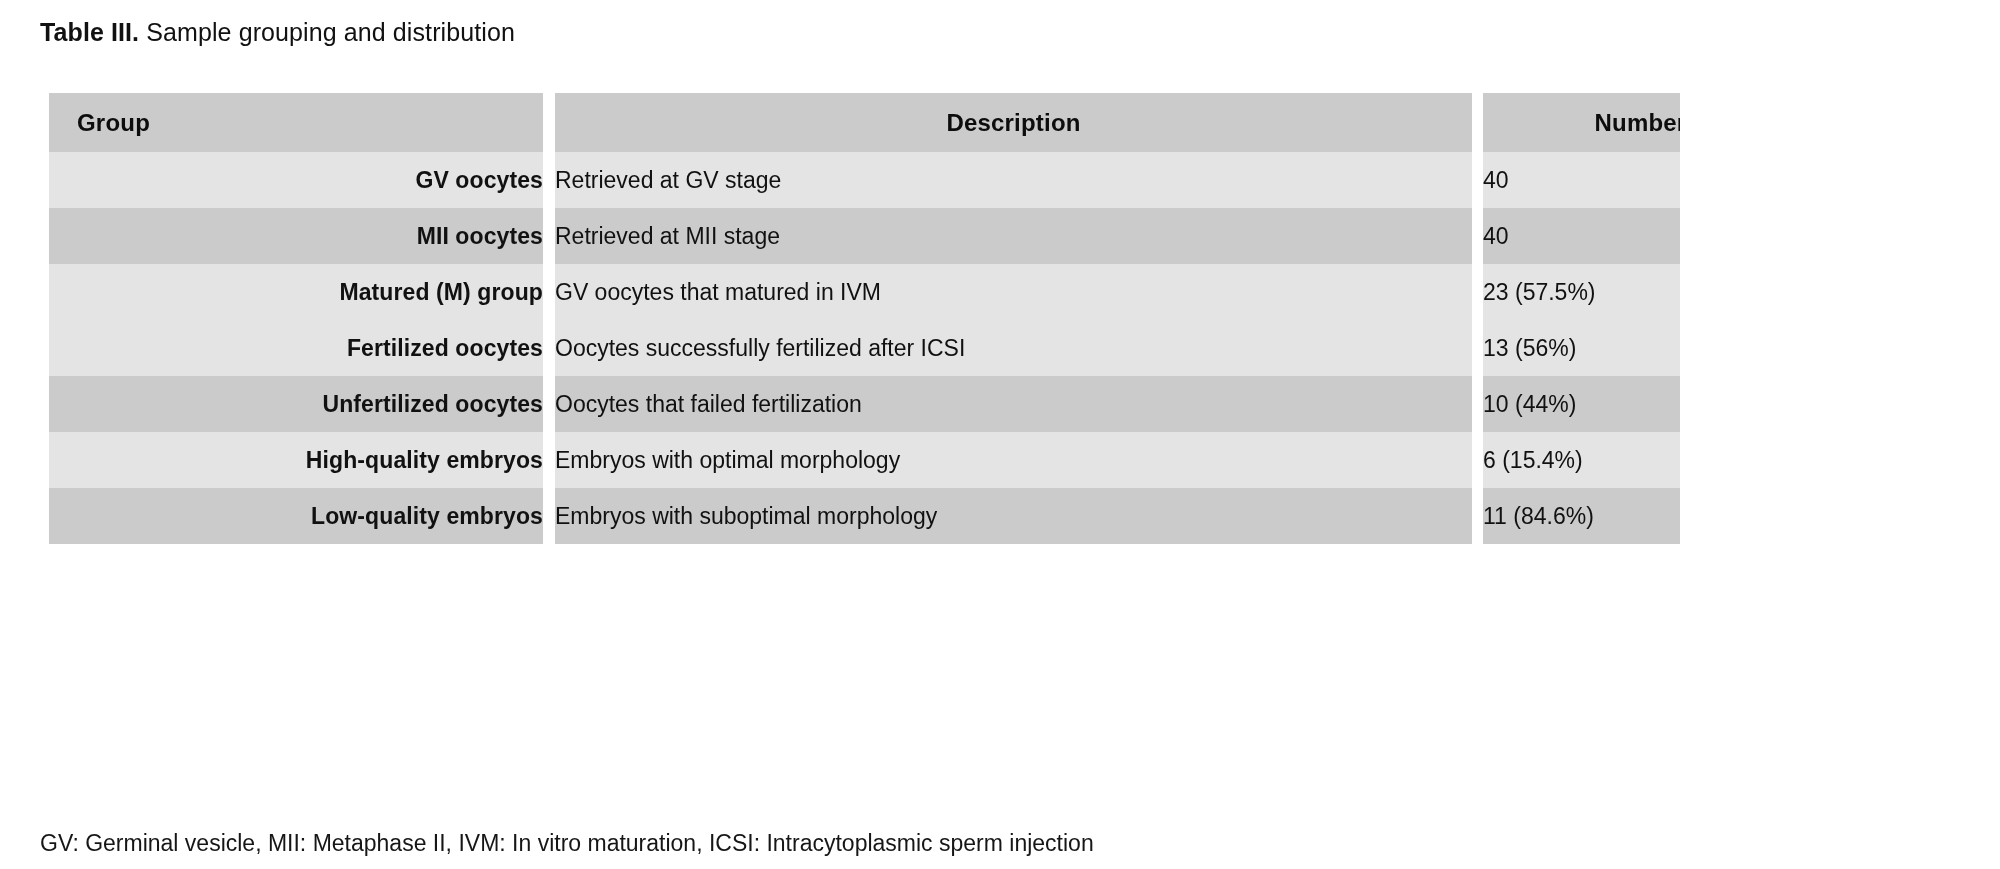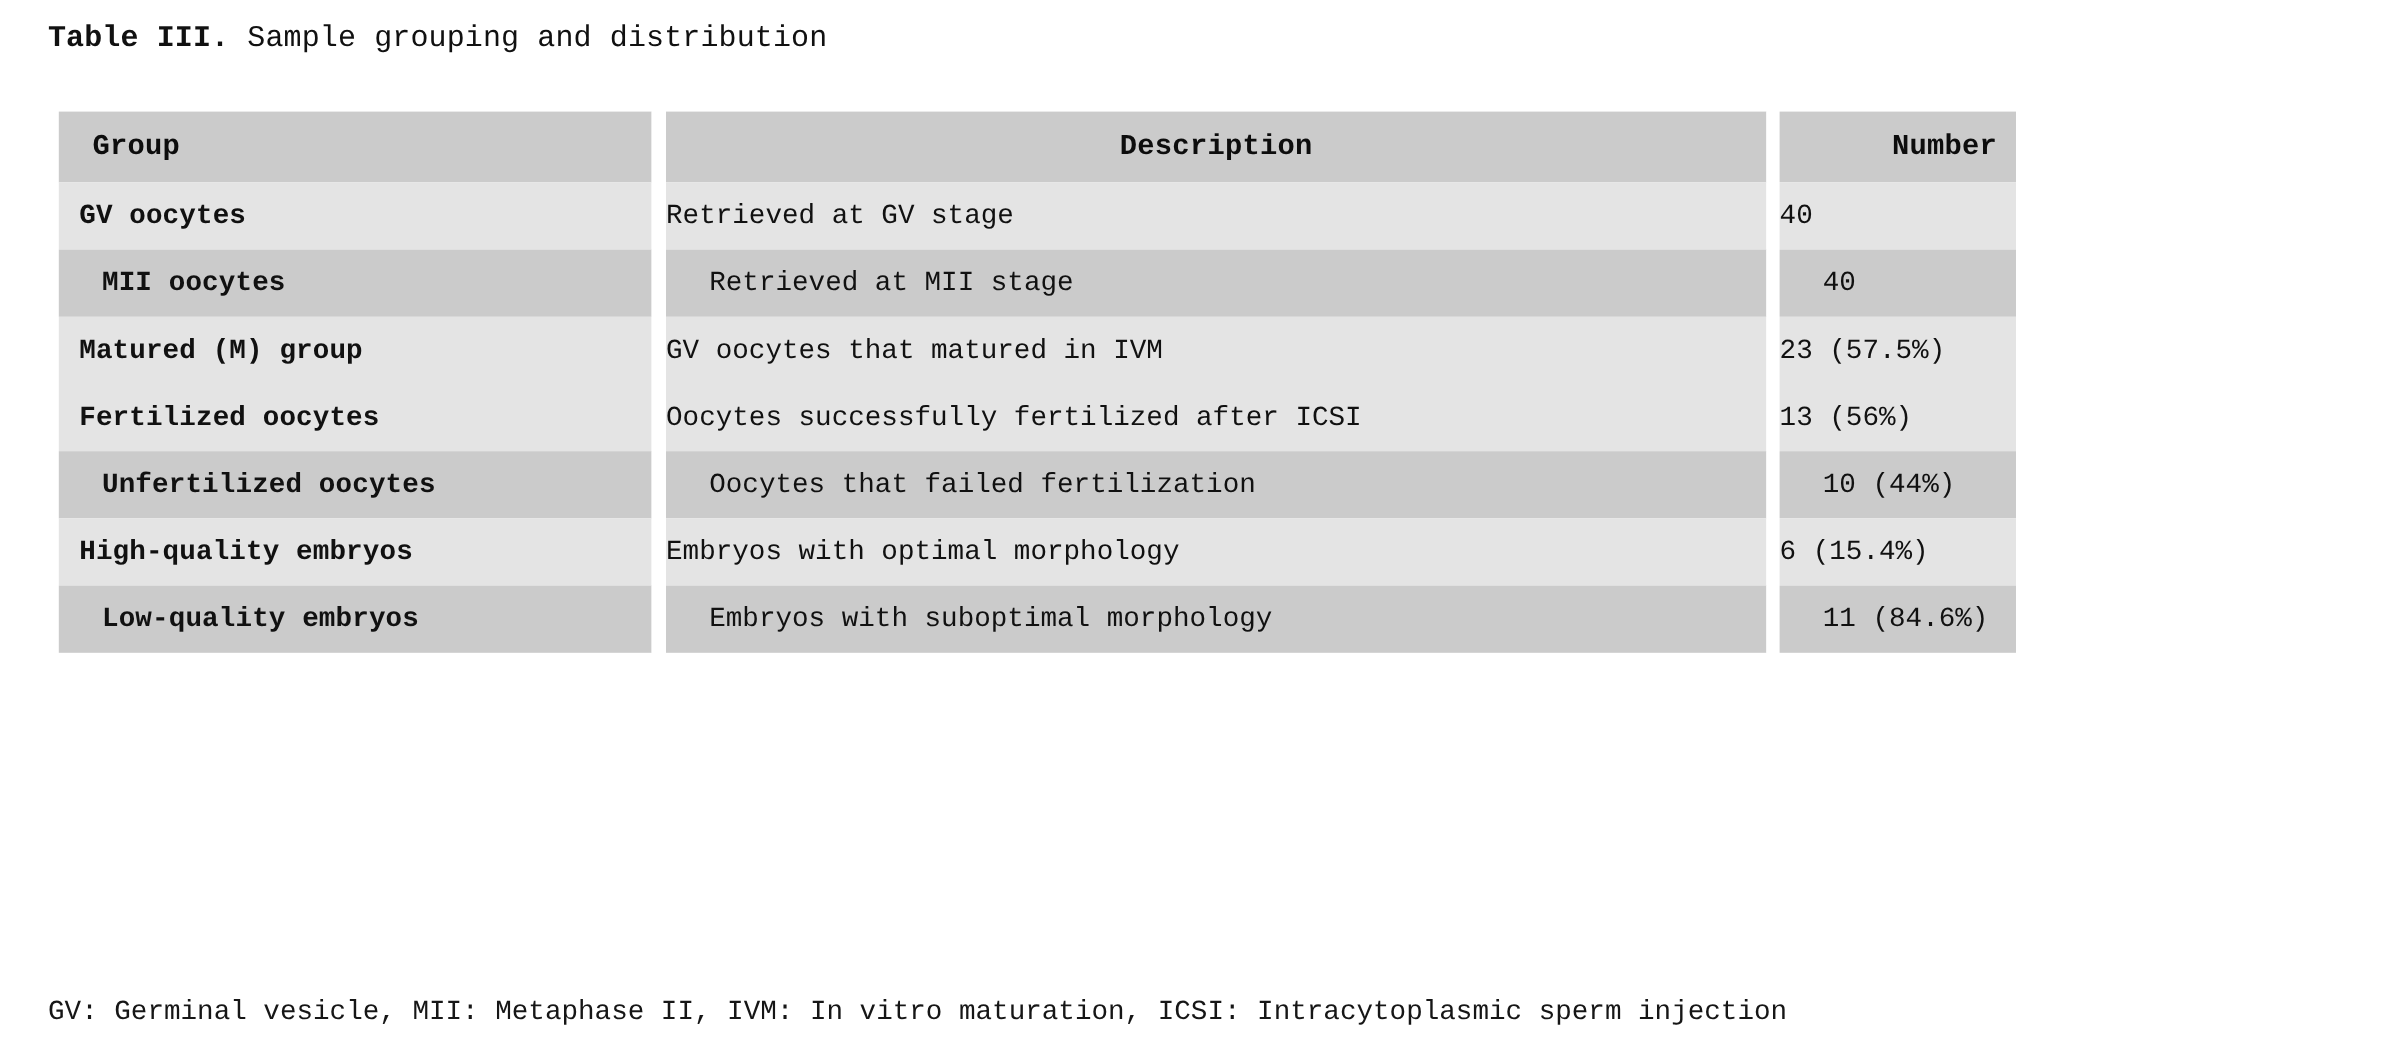--- a/index.html
+++ b/index.html
@@ -15,21 +15,20 @@
     -webkit-font-smoothing: antialiased;
   }
 
   .page {
     position: relative;
     width: 1680px;
     height: 869px;
     box-sizing: border-box;
     padding: 0;
     overflow: hidden;
-    font-family: Liberation Mono, monospace;
   }
 
   
   .caption {
     position: absolute;
     left: 40px;
     top: 16px;
     font-size: 25px;
     line-height: 32px;
     color: #111111;
@@ -84,30 +83,30 @@
     font-weight: 700;
     color: #0d0d0d;
     vertical-align: middle;
     letter-spacing: 0.2px;
   }
   .head-cell.align-left   { text-align: left;  padding-left: 28px; }
   .head-cell.align-center { text-align: center; }
 
   
   tr.row-light td.body-cell { background: #e4e4e4; }
-  tr.row-dark  td.body-cell { background: #cbcbcb; padding-left: 36px; }
+  tr.row-dark  td.body-cell { background: #cbcbcb; }
 
   .body-cell {
     height: 56px;
     vertical-align: middle;
     font-size: 23px;
     color: #111111;
   }
   .body-cell.cell-group {
-    text-align: left;
+    text-align: right;
     padding-left: 17px;
     font-weight: 700;
     letter-spacing: 0.1px;
   }
   .body-cell.cell-desc {
     text-align: left;
     font-weight: 400;
   }
   .body-cell.cell-count {
     text-align: left;

